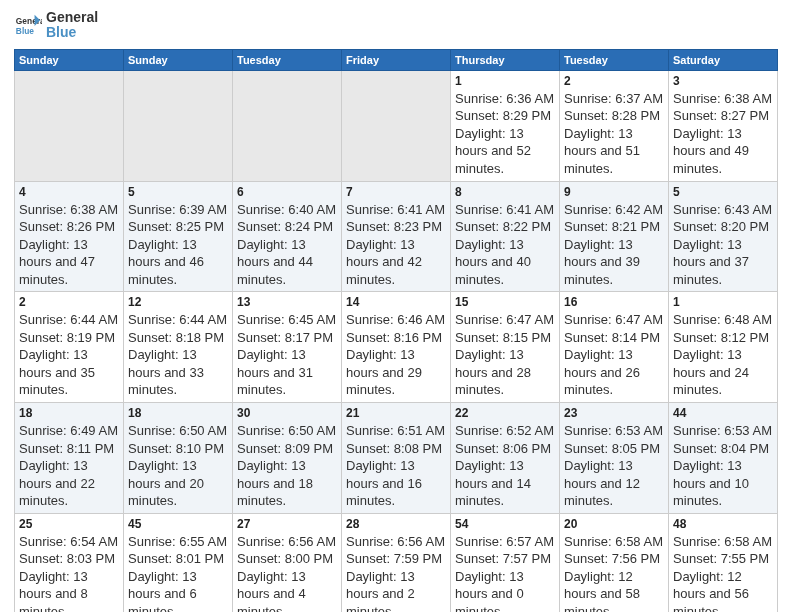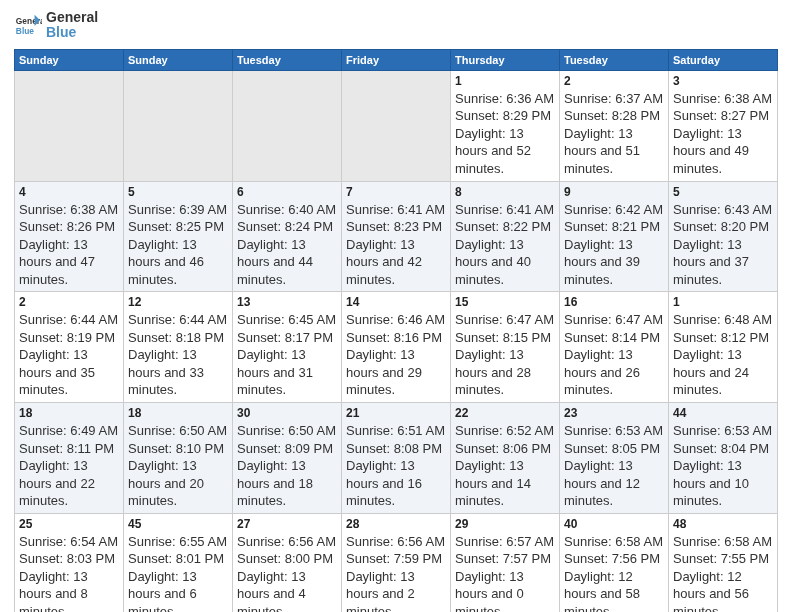--- a/index.html
+++ b/index.html
@@ -237,25 +237,25 @@
           </td>
           <td>
             <div class="day-num">27</div>
             <div class="day-info">Sunrise: 6:56 AM<br>Sunset: 8:00 PM<br>Daylight: 13 hours and 4 minutes.</div>
           </td>
           <td>
             <div class="day-num">28</div>
             <div class="day-info">Sunrise: 6:56 AM<br>Sunset: 7:59 PM<br>Daylight: 13 hours and 2 minutes.</div>
           </td>
           <td>
-            <div class="day-num">29</div>
+            <div class="day-num">54</div>
             <div class="day-info">Sunrise: 6:57 AM<br>Sunset: 7:57 PM<br>Daylight: 13 hours and 0 minutes.</div>
           </td>
           <td>
-            <div class="day-num">40</div>
+            <div class="day-num">20</div>
             <div class="day-info">Sunrise: 6:58 AM<br>Sunset: 7:56 PM<br>Daylight: 12 hours and 58 minutes.</div>
           </td>
           <td>
             <div class="day-num">48</div>
             <div class="day-info">Sunrise: 6:58 AM<br>Sunset: 7:55 PM<br>Daylight: 12 hours and 56 minutes.</div>
           </td>
         </tr>
       </tbody>
   </table>
 </div>

